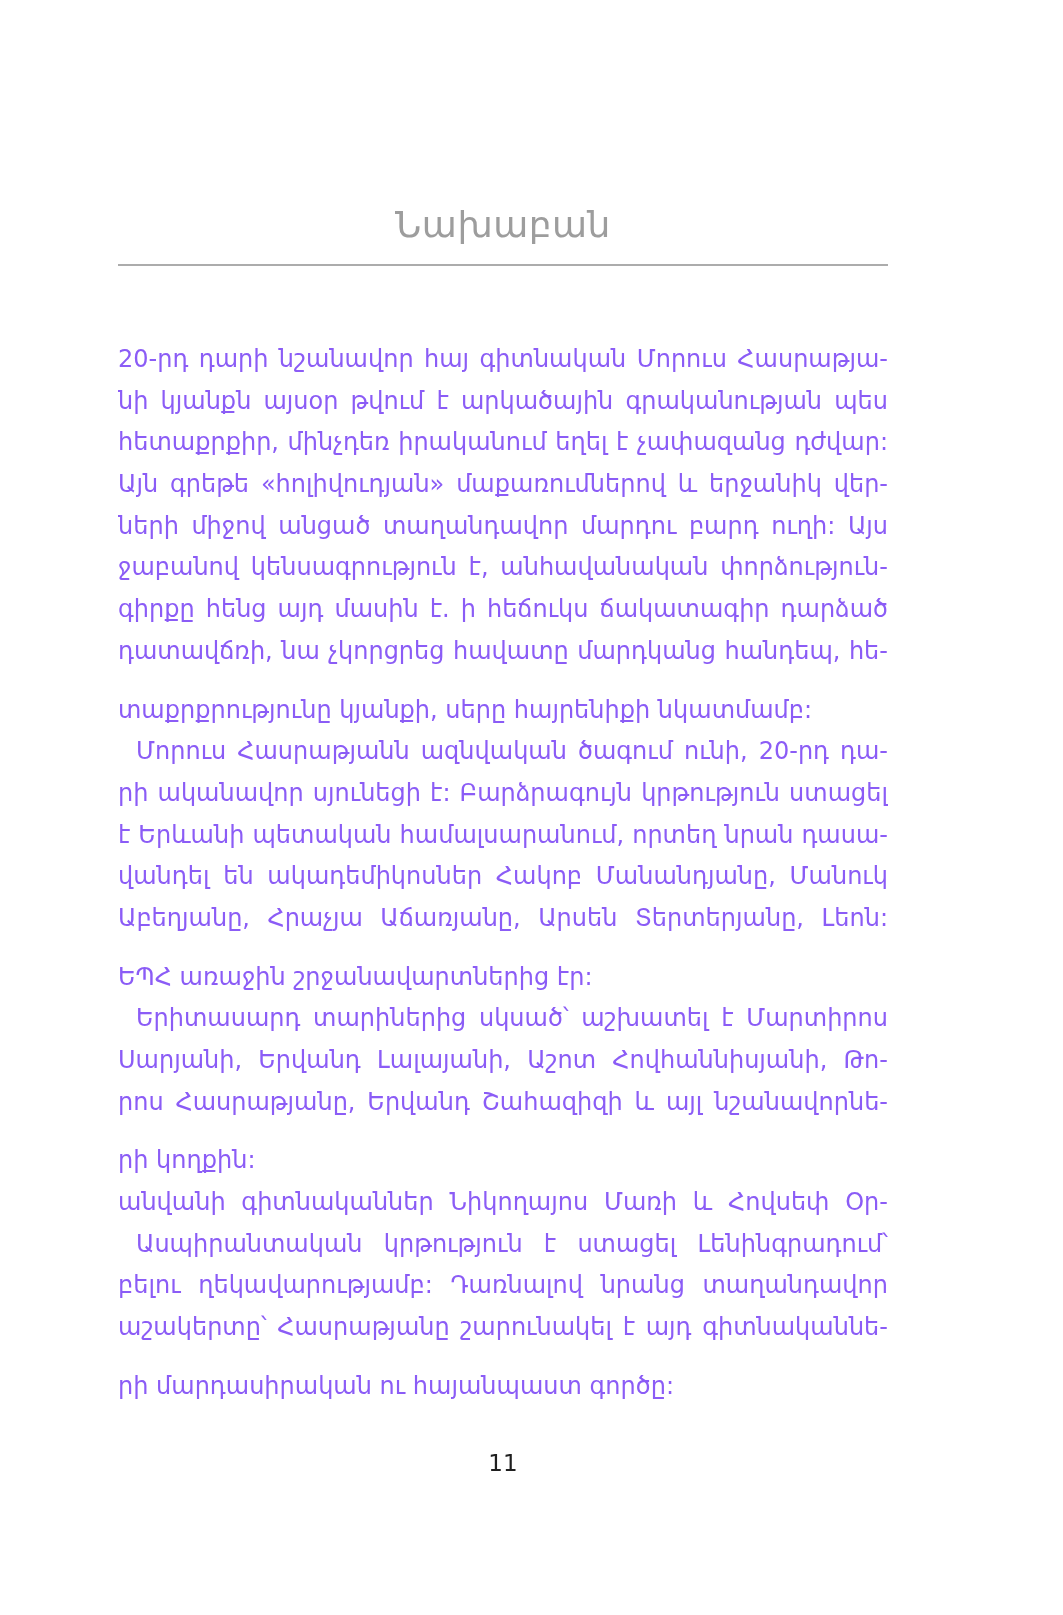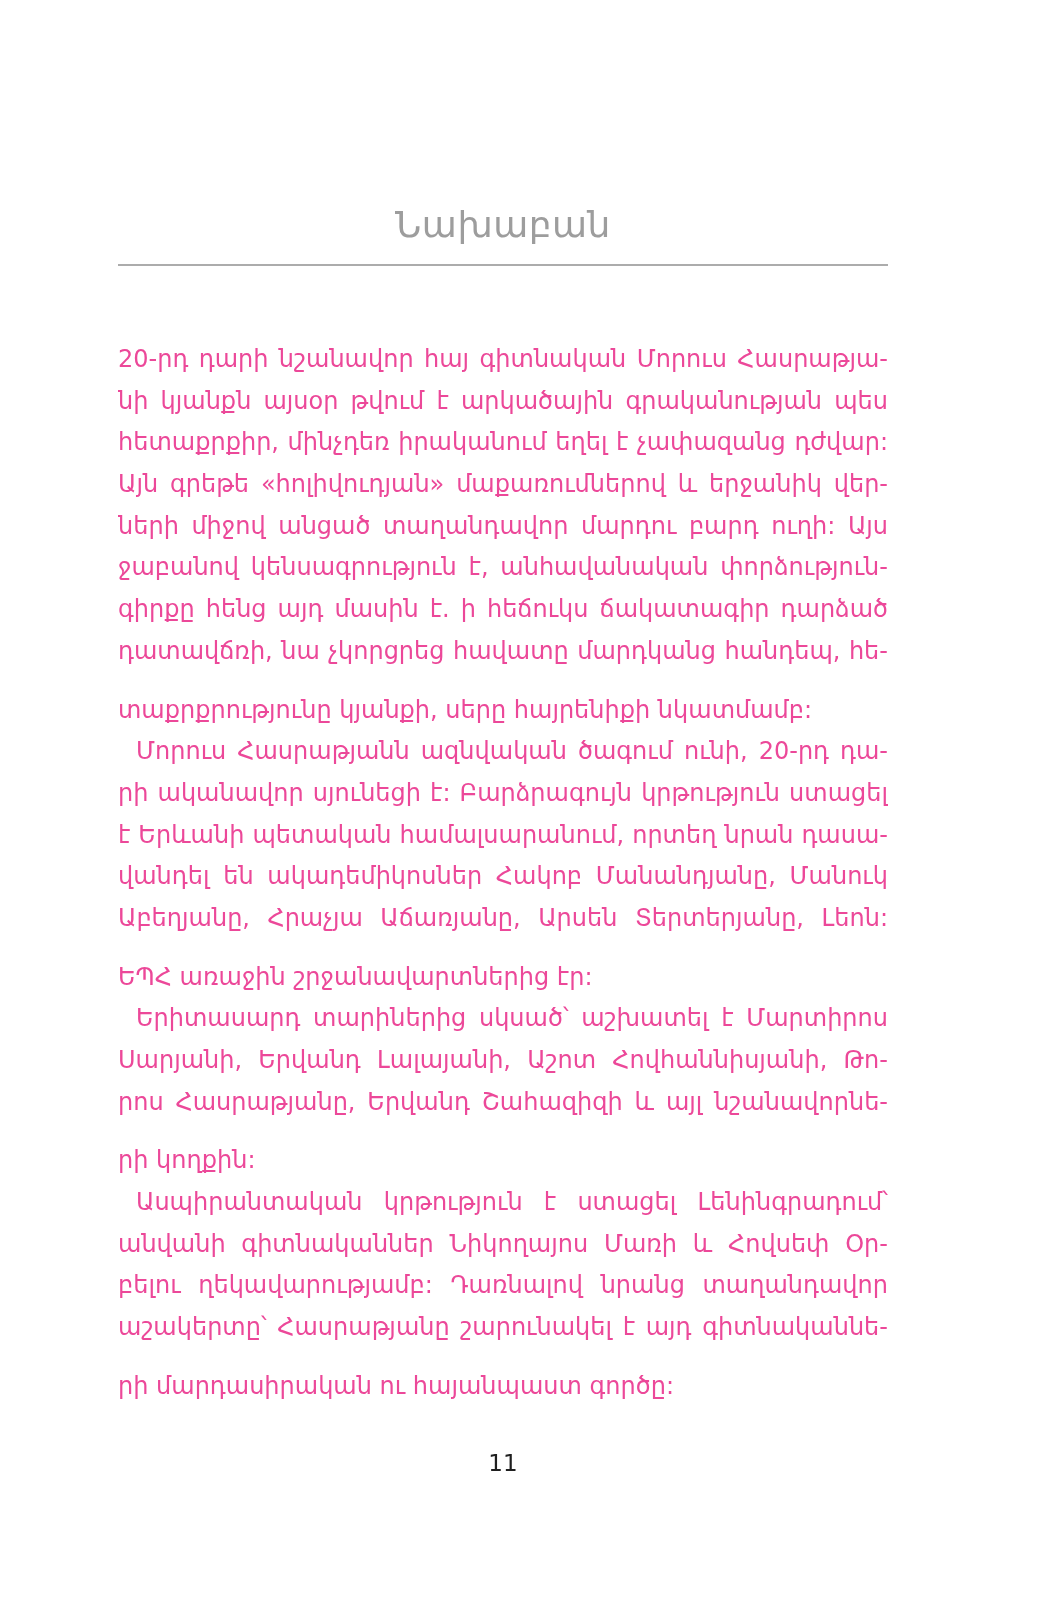--- a/index.html
+++ b/index.html
@@ -32,21 +32,21 @@
     left: 118px;
     width: 770px;
     height: 2px;
     background: #acacac;
   }
   .body-text {
     position: absolute;
     top: 339px;
     left: 118px;
     width: 770px;
-    color: #ec4899;
+    color: #8b5cf6;
     font-size: 24px;
   }
   .line {
     height: 41.7px;
     line-height: 41.7px;
     text-align: justify;
     text-align-last: justify;
     overflow: hidden;
     white-space: nowrap;
   }
@@ -94,22 +94,22 @@
     <div class="line">է Երևանի պետական համալսարանում, որտեղ նրան դասա-</div>
     <div class="line">վանդել են ակադեմիկոսներ Հակոբ Մանանդյանը, Մանուկ</div>
     <div class="line">Աբեղյանը, Հրաչյա Աճառյանը, Արսեն Տերտերյանը, Լեոն:</div>
     <div class="line last">ԵՊՀ առաջին շրջանավարտներից էր:</div>
 
     <div class="line indent">Երիտասարդ տարիներից սկսած՝ աշխատել է Մարտիրոս</div>
     <div class="line">Սարյանի, Երվանդ Լալայանի, Աշոտ Հովհաննիսյանի, Թո-</div>
     <div class="line">րոս Հասրաթյանը, Երվանդ Շահազիզի և այլ նշանավորնե-</div>
     <div class="line last">րի կողքին:</div>
 
+    <div class="line">անվանի գիտնականներ Նիկողայոս Մառի և Հովսեփ Օր-</div>
     <div class="line indent">Ասպիրանտական կրթություն է ստացել Լենինգրադում՝</div>
-    <div class="line">անվանի գիտնականներ Նիկողայոս Մառի և Հովսեփ Օր-</div>
     <div class="line">բելու ղեկավարությամբ: Դառնալով նրանց տաղանդավոր</div>
     <div class="line">աշակերտը՝ Հասրաթյանը շարունակել է այդ գիտնականնե-</div>
     <div class="line last">րի մարդասիրական ու հայանպաստ գործը:</div>
   </div>
 
   <div class="page-number">11</div>
 
 </div>
 
 </body></html>

